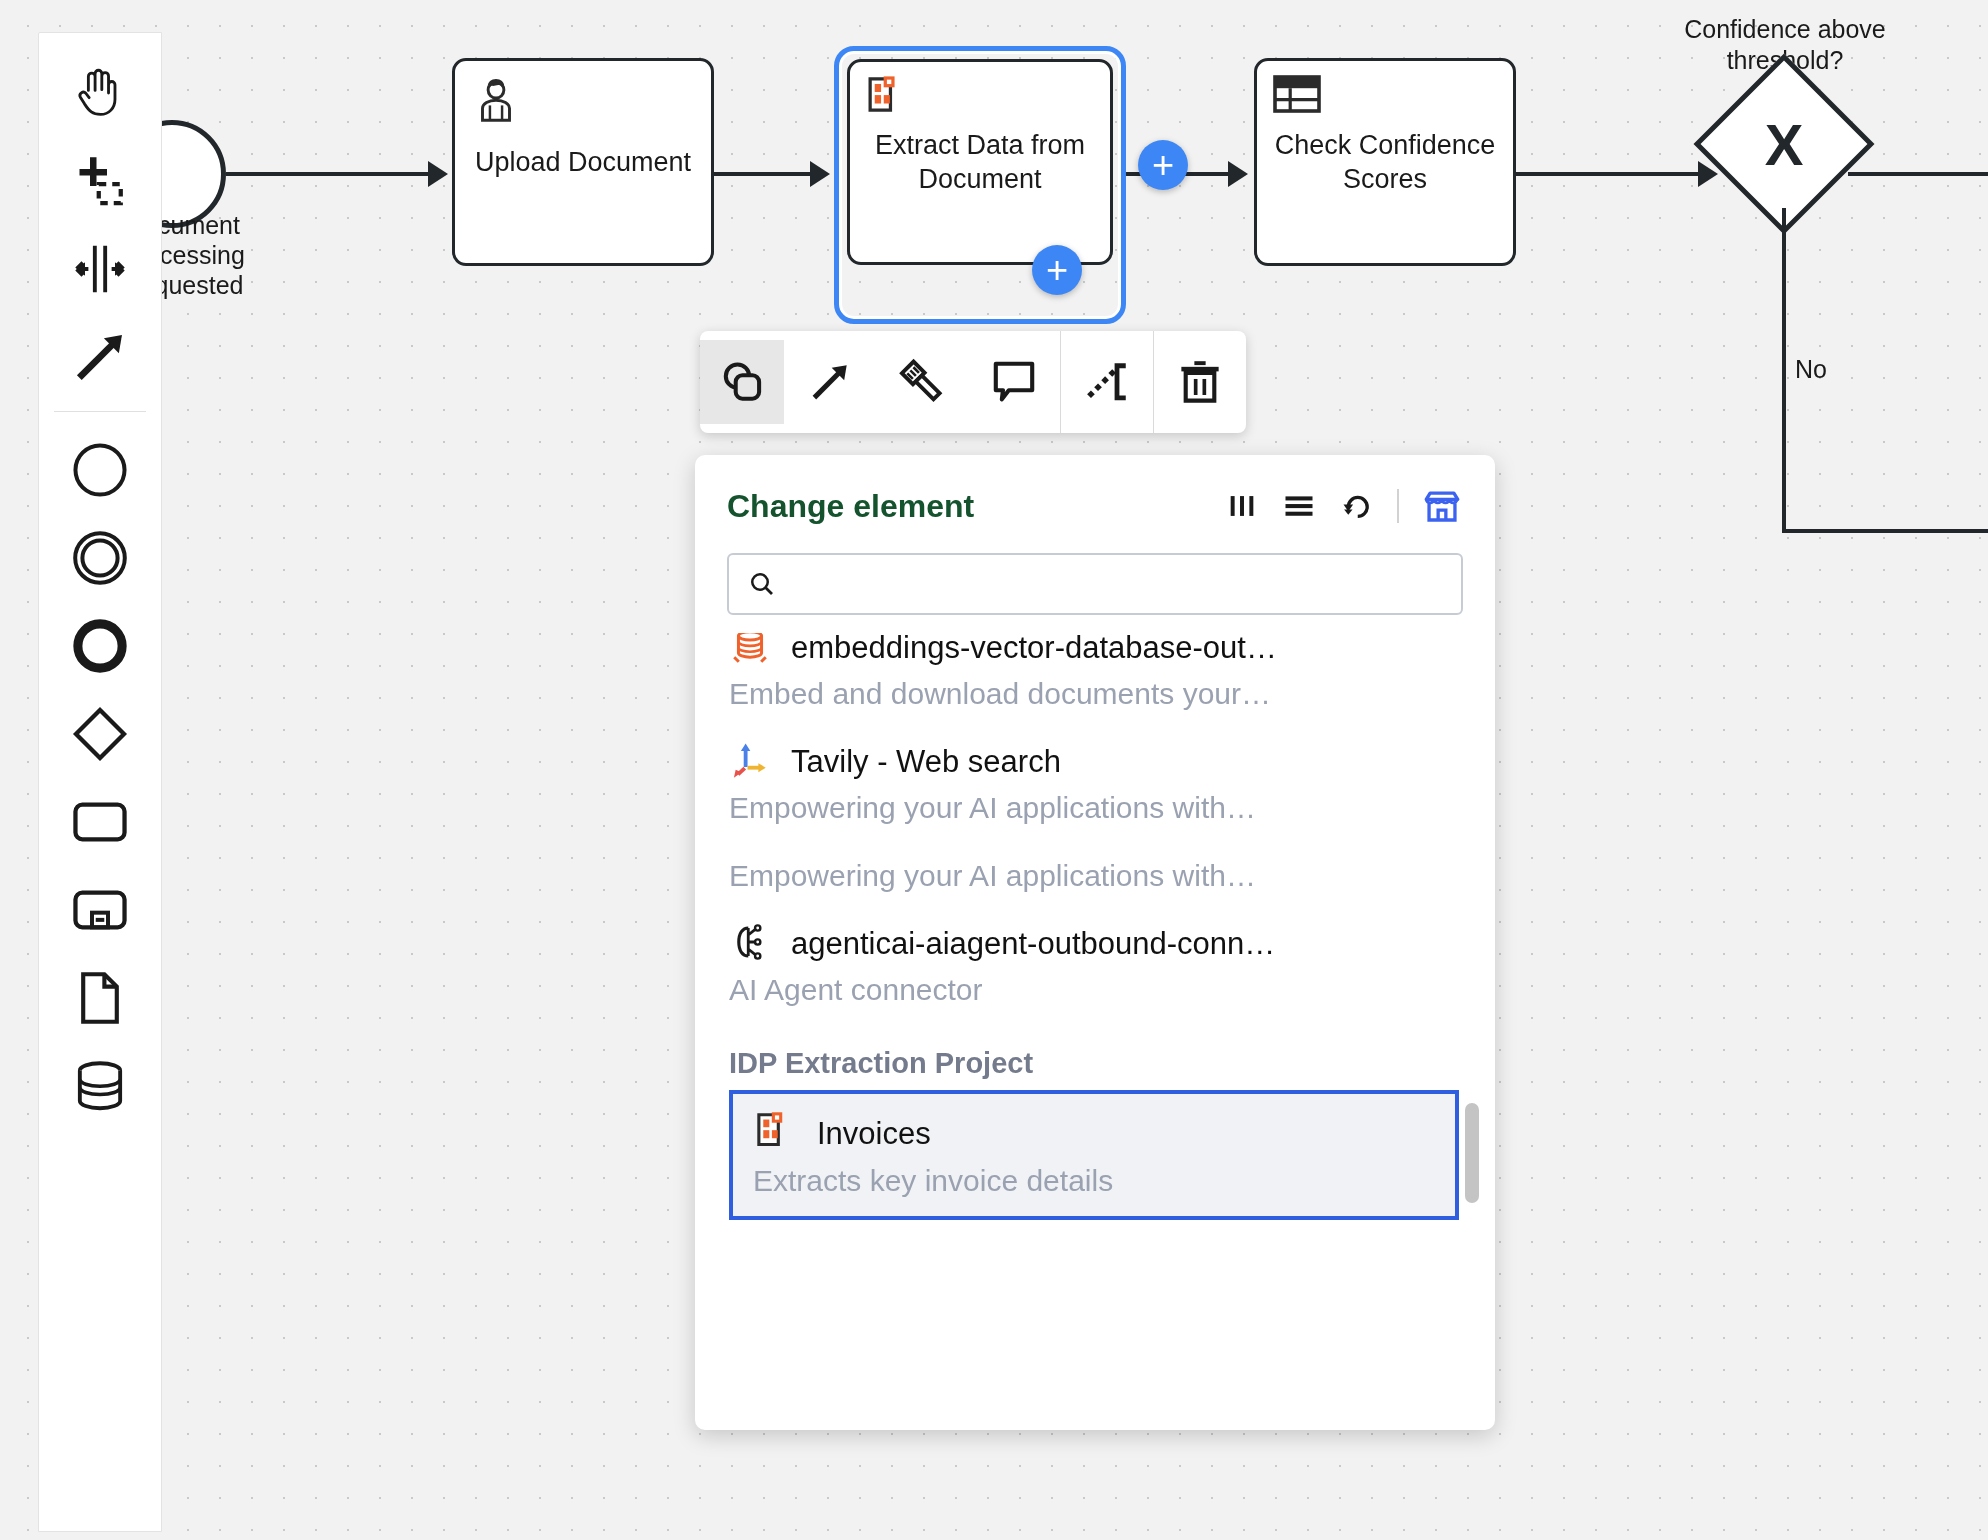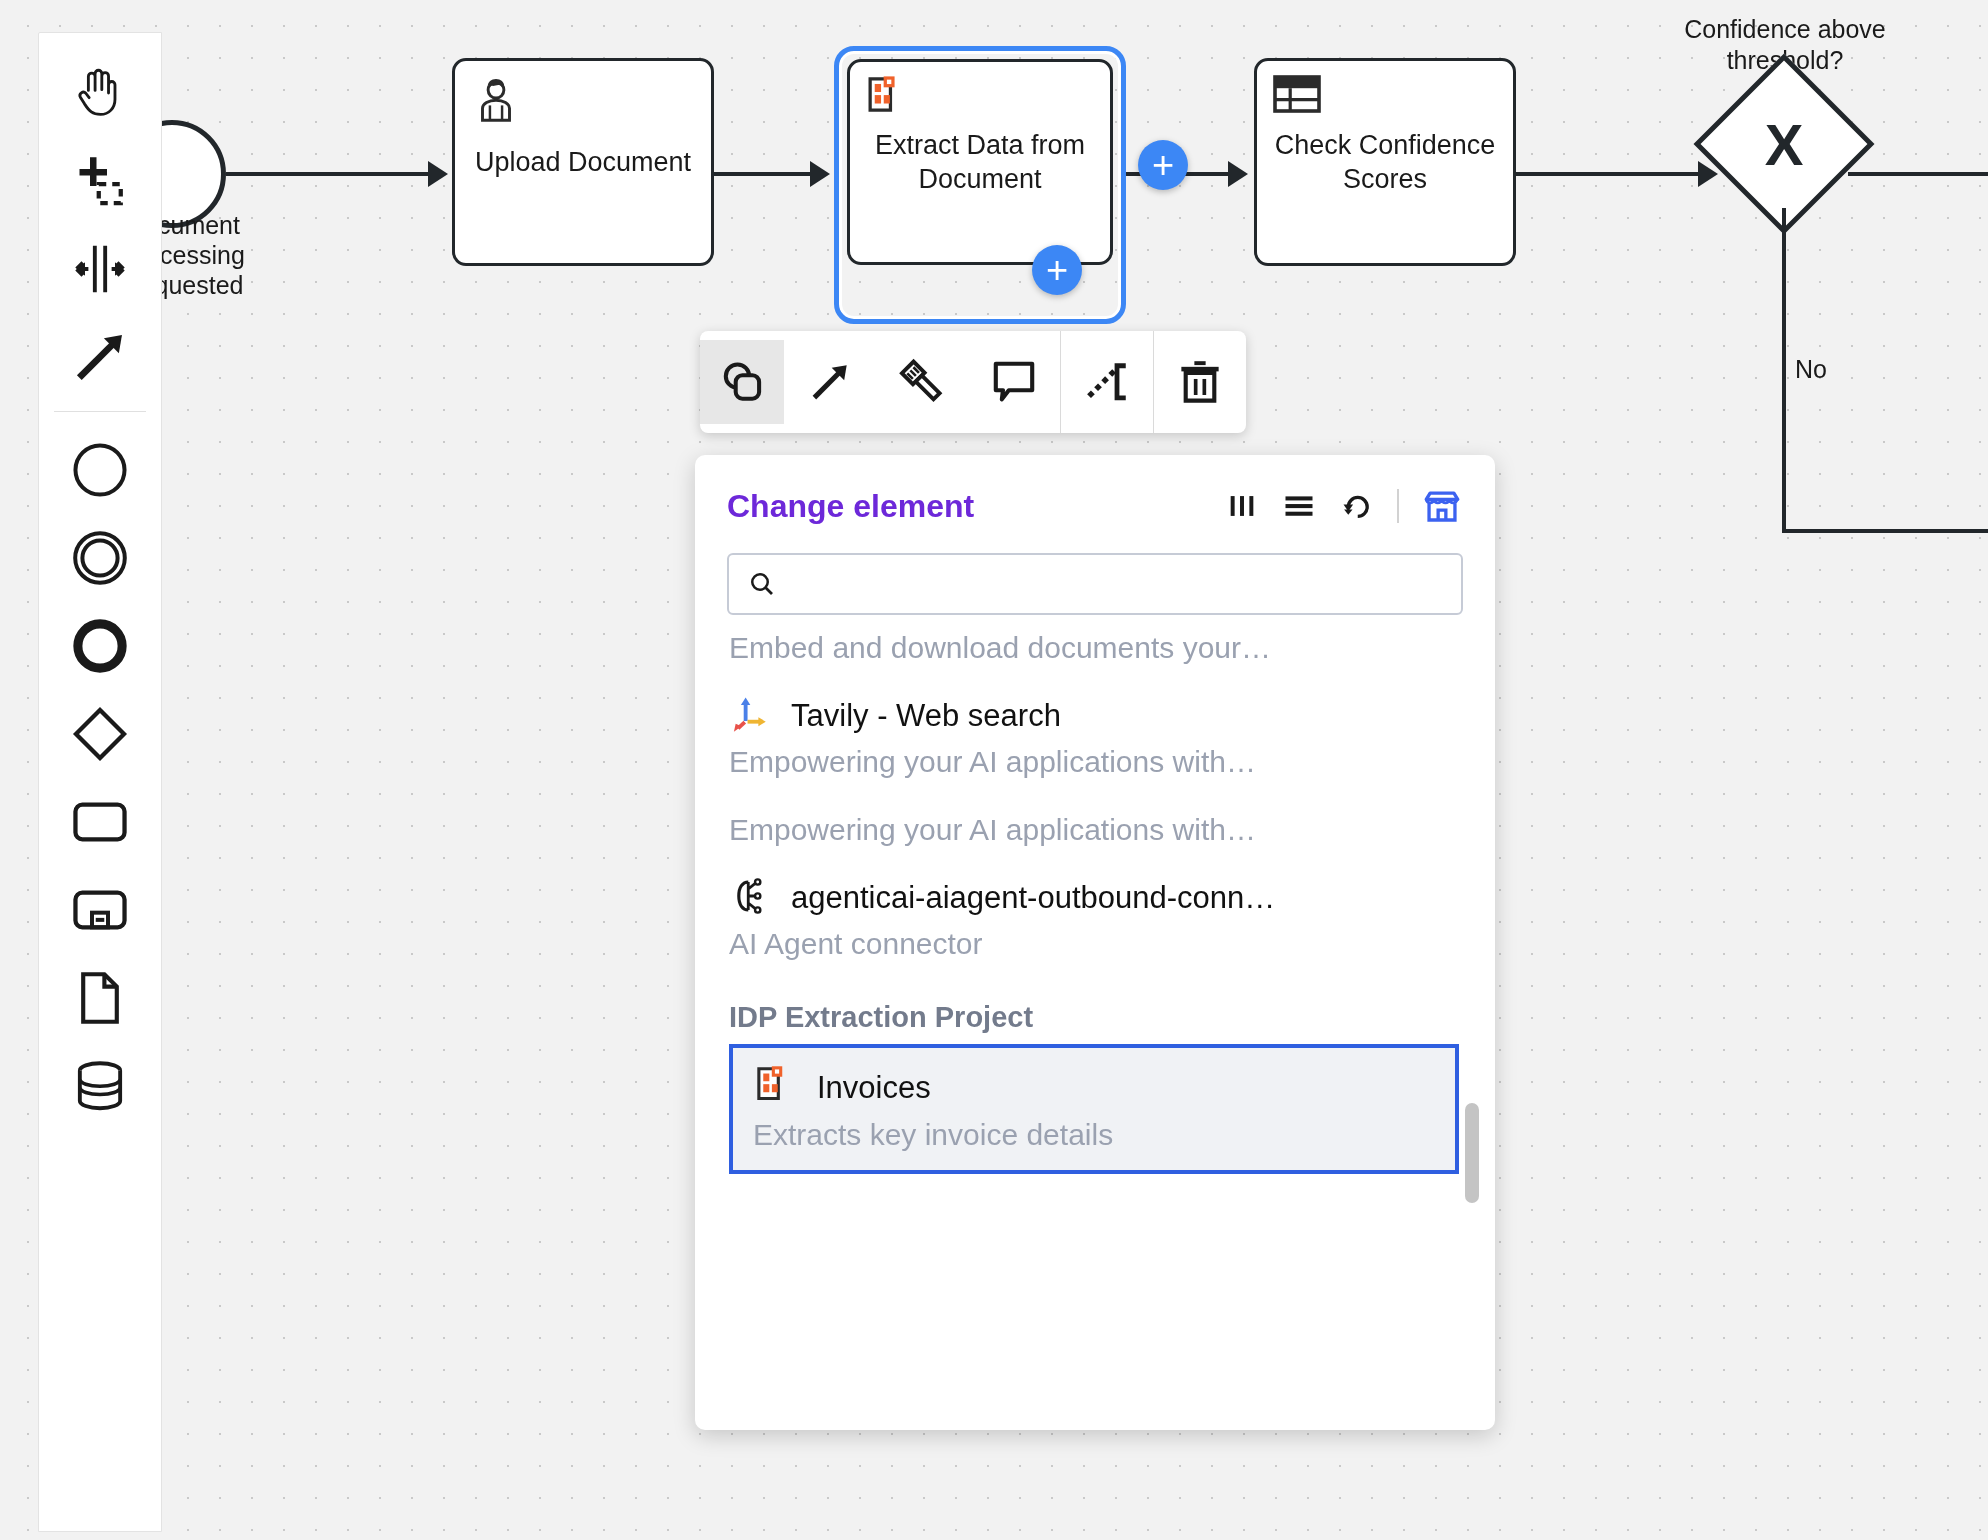--- a/index.html
+++ b/index.html
@@ -141,21 +141,21 @@
     position: absolute; left: 695px; top: 455px;
     width: 800px; height: 975px;
     background: #fff; border-radius: 10px;
     box-shadow: 0 6px 22px rgba(0,0,0,.18);
     z-index: 8; overflow: hidden;
   }
   #popup-header {
     display: flex; align-items: center; justify-content: space-between;
     padding: 30px 32px 12px 32px;
   }
-  #popup-title { font-size: 32px; font-weight: bold; color: #6d28d9; }
+  #popup-title { font-size: 32px; font-weight: bold; color: #14532d; }
   #popup-actions { display: flex; align-items: center; gap: 22px; }
   .hdr-icon { cursor: pointer; display: flex; align-items: center; }
   .hdr-sep { width: 2px; height: 34px; background: #d2d2d2; }
 
   #search-wrap {
     margin: 14px 32px 0 32px;
     height: 62px;
     border: 2px solid #c6cbd6;
     border-radius: 6px;
     display: flex; align-items: center; padding: 0 18px;
@@ -448,20 +448,32 @@
       <svg width="30" height="30" viewBox="0 0 24 24">
         <circle cx="10.4" cy="10.4" r="6.2" fill="none" stroke="#1a1a1a" stroke-width="2"></circle>
         <line x1="15" y1="15" x2="20" y2="20" stroke="#1a1a1a" stroke-width="2.2"></line>
       </svg>
       <input id="search-input" type="text" value="" placeholder="" style="">
     </div>
 
     <div id="list">
 
       <div class="list-item li-clip">
+        <div class="li-row">
+          <span class="icon-sq">
+            <svg width="42" height="42" viewBox="0 0 24 24">
+              <ellipse cx="12" cy="6.2" rx="6.6" ry="2.4" fill="none" stroke="#f0622b" stroke-width="1.7"></ellipse>
+              <path d="M5.4 6.2v9.8c0 1.3 3 2.4 6.6 2.4s6.6-1.1 6.6-2.4V6.2" fill="none" stroke="#f0622b" stroke-width="1.7"></path>
+              <path d="M5.4 9.6c0 1.3 3 2.3 6.6 2.3s6.6-1 6.6-2.3" fill="none" stroke="#f0622b" stroke-width="1.5"></path>
+              <path d="M5.4 13c0 1.3 3 2.3 6.6 2.3s6.6-1 6.6-2.3" fill="none" stroke="#f0622b" stroke-width="1.5"></path>
+              <path d="M3 18.4l2.6 2.6M21 18.4l-2.6 2.6" stroke="#f0622b" stroke-width="1.7"></path>
+            </svg>
+          </span>
+          <span class="li-title">embeddings-vector-database-out…</span>
+        </div>
         <div class="li-desc">Embed and download documents your…</div>
       </div>
 
       <div class="list-item">
         <div class="li-row">
           <span class="icon-sq">
             <svg width="42" height="42" viewBox="0 0 24 24">
               <line x1="9.5" y1="16" x2="9.5" y2="5.5" stroke="#4a80e8" stroke-width="2.2"></line>
               <path d="M9.5 2.6l2.7 4.2H6.8z" fill="#4a80e8"></path>
               <line x1="10.6" y1="16.4" x2="17.4" y2="16.4" stroke="#efb532" stroke-width="2.2"></line>

